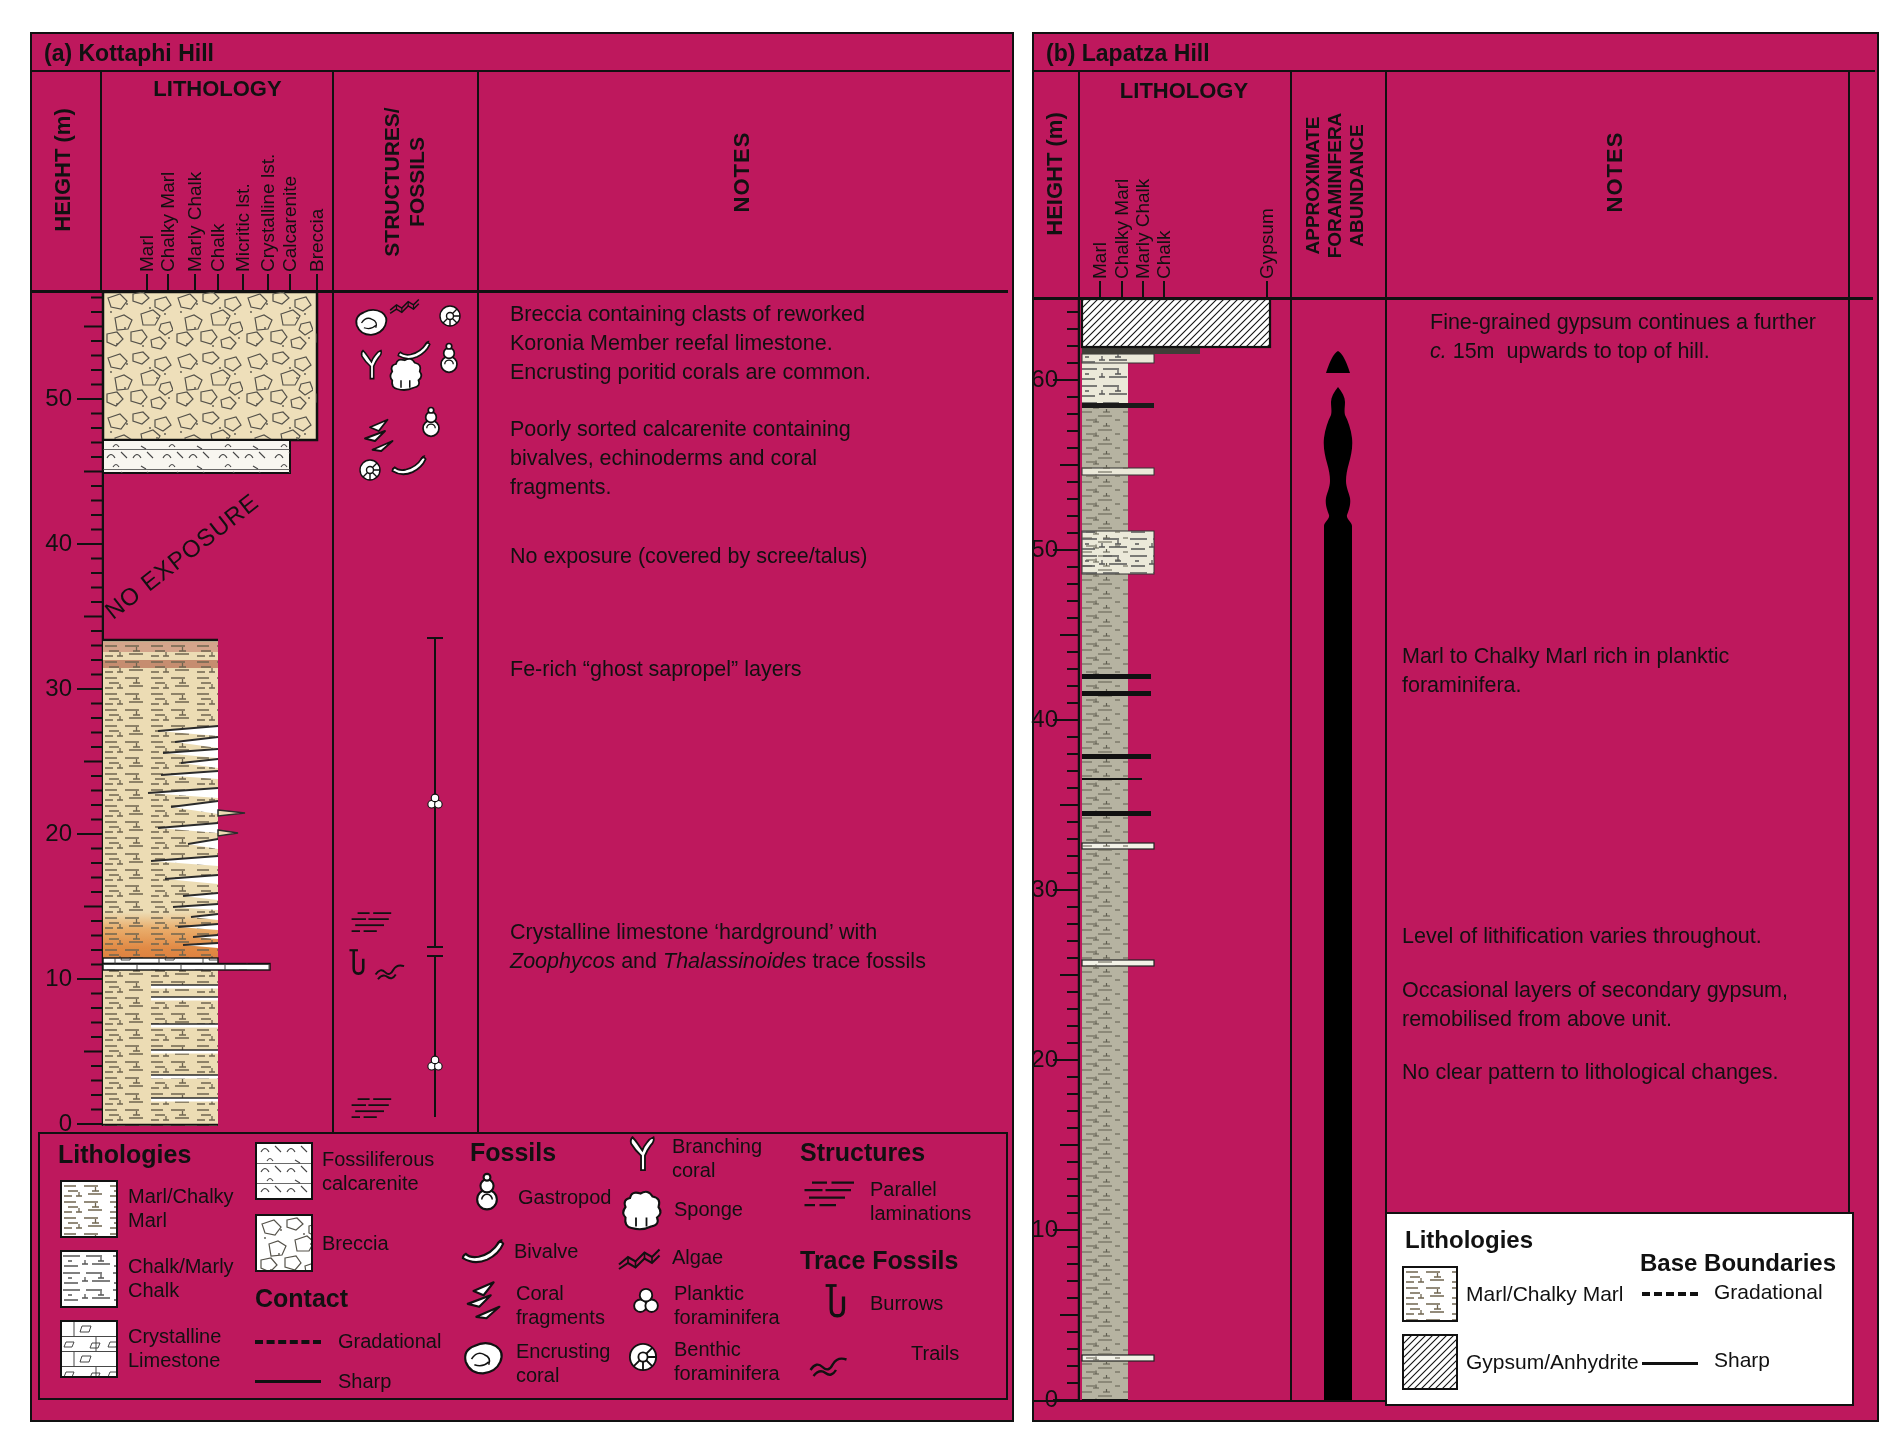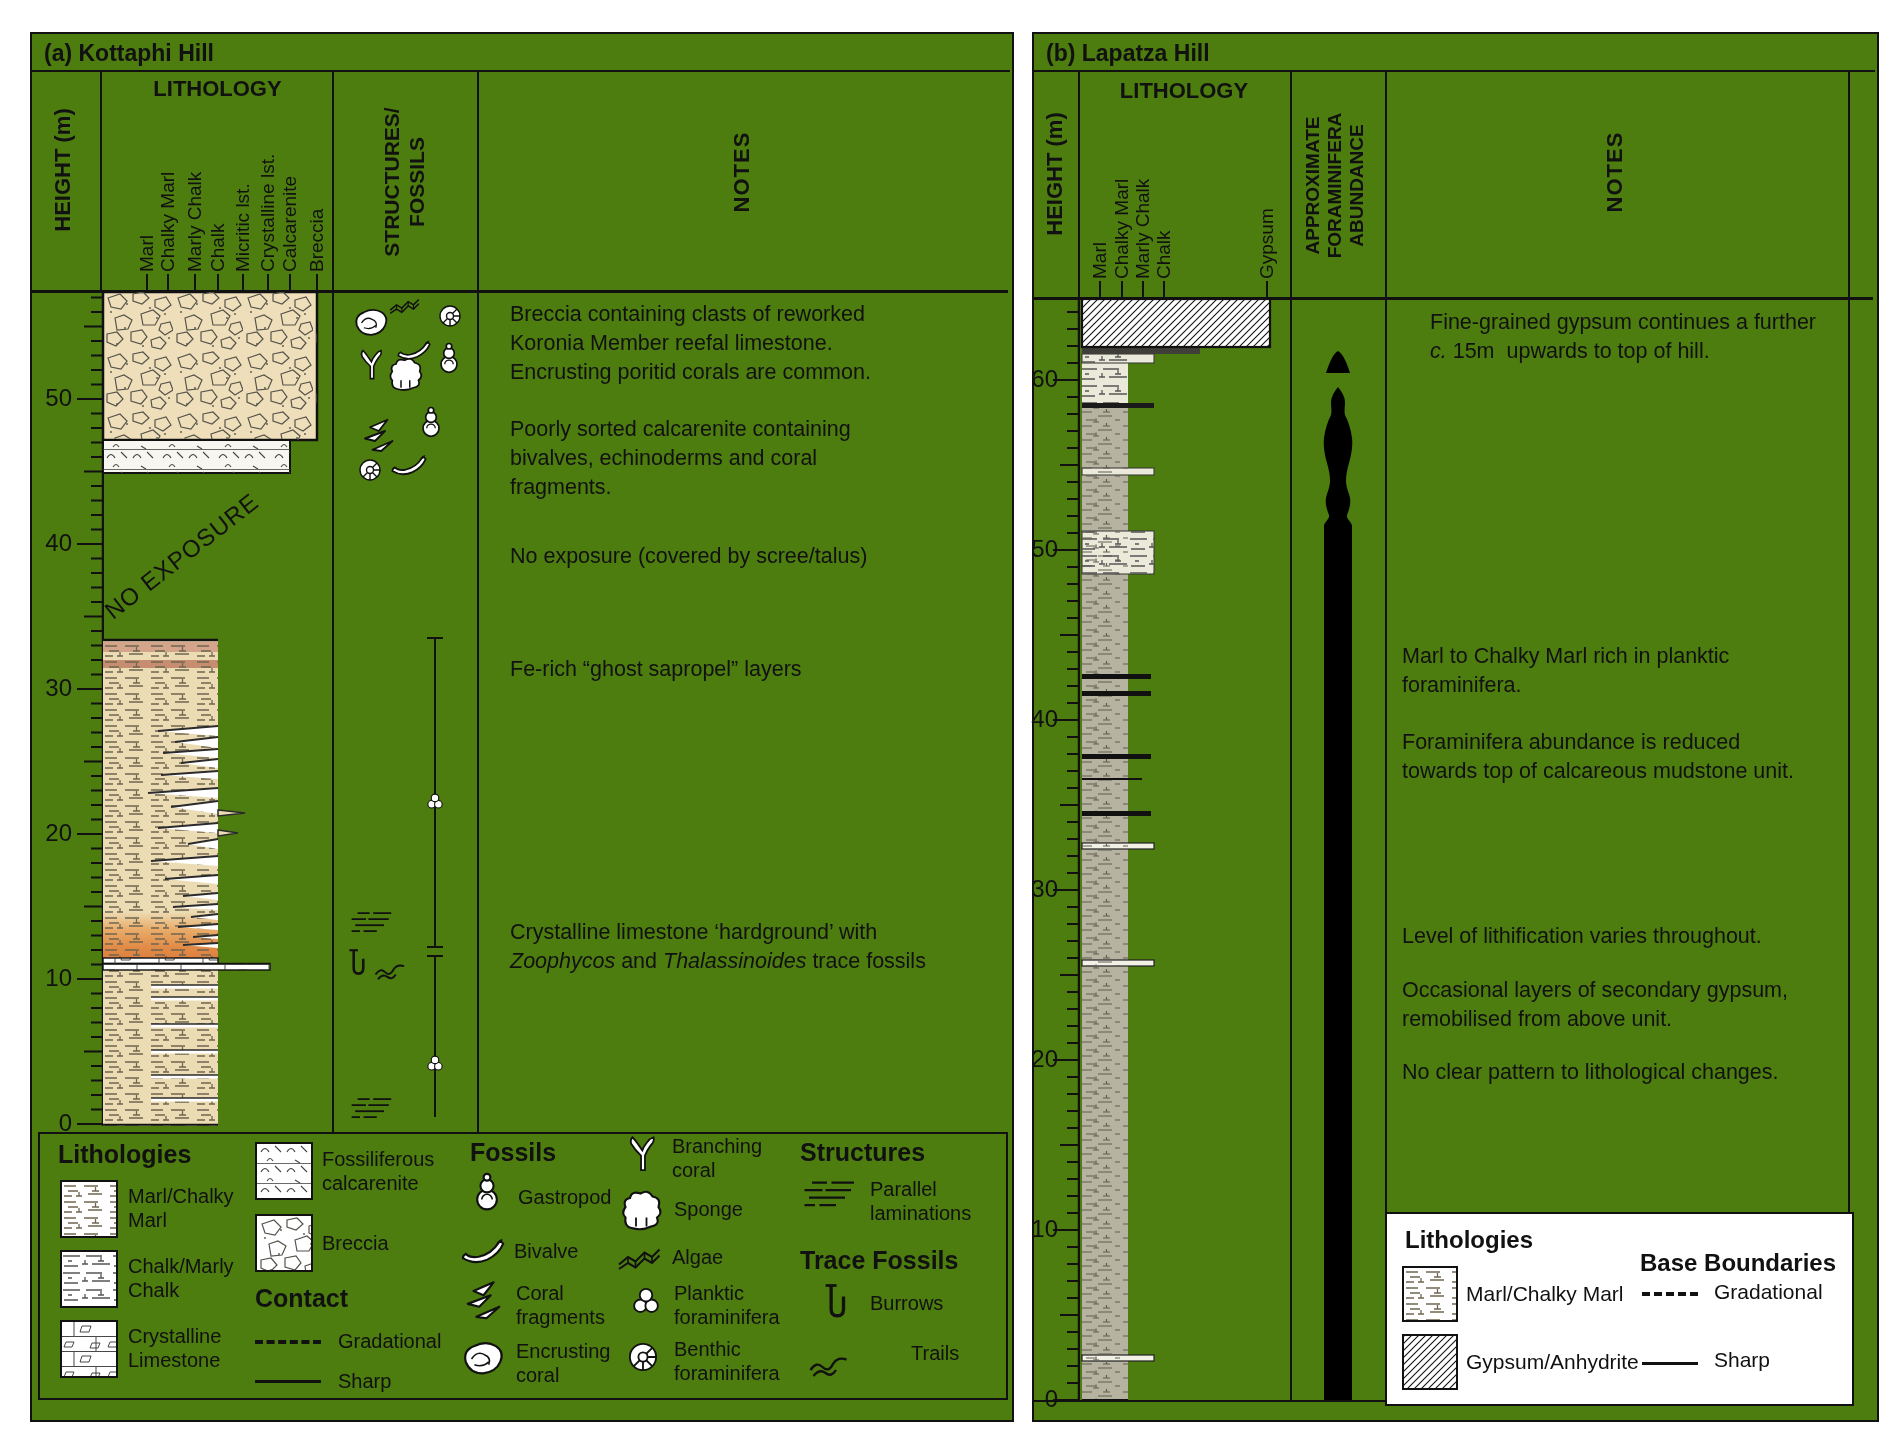--- a/index.html
+++ b/index.html
@@ -1,19 +1,19 @@
 <!DOCTYPE html>
 <html><head>
 <meta charset="utf-8">
 <style>
   html,body{margin:0;padding:0;background:#fff;}
   #page{position:relative;width:1892px;height:1442px;background:#fff;
         font-family:"Liberation Sans", sans-serif;color:#111;overflow:hidden;}
   .abs{position:absolute;}
-  .panel{position:absolute;border:2.5px solid #111;background:#4d7c0f;}
+  .panel{position:absolute;border:2.5px solid #111;background:#be185d;}
   .vline{position:absolute;width:2px;background:#111;}
   .hline{position:absolute;height:2px;background:#111;}
   .title{position:absolute;font-weight:bold;font-size:23px;}
   .colhdr{position:absolute;font-weight:bold;font-size:22px;text-align:center;}
   .vtext{position:absolute;transform-origin:0 0;transform:rotate(-90deg);
          font-weight:bold;white-space:pre-line;text-align:center;}
   .lithlab{position:absolute;transform-origin:0 0;transform:rotate(-90deg);
            font-size:19px;white-space:nowrap;height:20px;line-height:20px;}
   .tickv{position:absolute;width:2px;background:#111;}
   .scale{position:absolute;font-size:24px;text-align:right;}
@@ -649,22 +649,20 @@
              C61,159 63,150 62,141
              C61,132 58,124 55,118
              C54,114 55,110 55,105
              C55,100 52,95 48,90 Z" fill="#000"></path>
   </svg>
 
   <div class="note" style="left:1402px;top:308px;width:440px;margin-left:28px;"><span>Fine-grained gypsum continues a further
 </span><i>c.</i><span> 15m  upwards to top of hill.</span></div>
   <div class="note" style="left:1402px;top:642px;width:440px;">Marl to Chalky Marl rich in planktic
 foraminifera.</div>
-  <div class="note" style="left:1402px;top:728px;width:446px;">Foraminifera abundance is reduced
-towards top of calcareous mudstone unit.</div>
   <div class="note" style="left:1402px;top:922px;width:446px;">Level of lithification varies throughout.</div>
   <div class="note" style="left:1402px;top:976px;width:446px;">Occasional layers of secondary gypsum,
 remobilised from above unit.</div>
   <div class="note" style="left:1402px;top:1058px;width:446px;">No clear pattern to lithological changes.</div>
 
   <div class="abs" style="left:1385px;top:1212px;width:465px;height:190px;border:2.5px solid #111;background:#fff;"></div>
   <div class="legtitle" style="left:1405px;top:1226px;">Lithologies</div>
   <div class="legtitle" style="left:1640px;top:1226px;margin-top:23px;">Base Boundaries</div>
   <svg class="swatch" style="left:1402px;top:1266px;" width="52" height="52">
       <rect width="52" height="52" fill="url(#patMarlA)"></rect>

